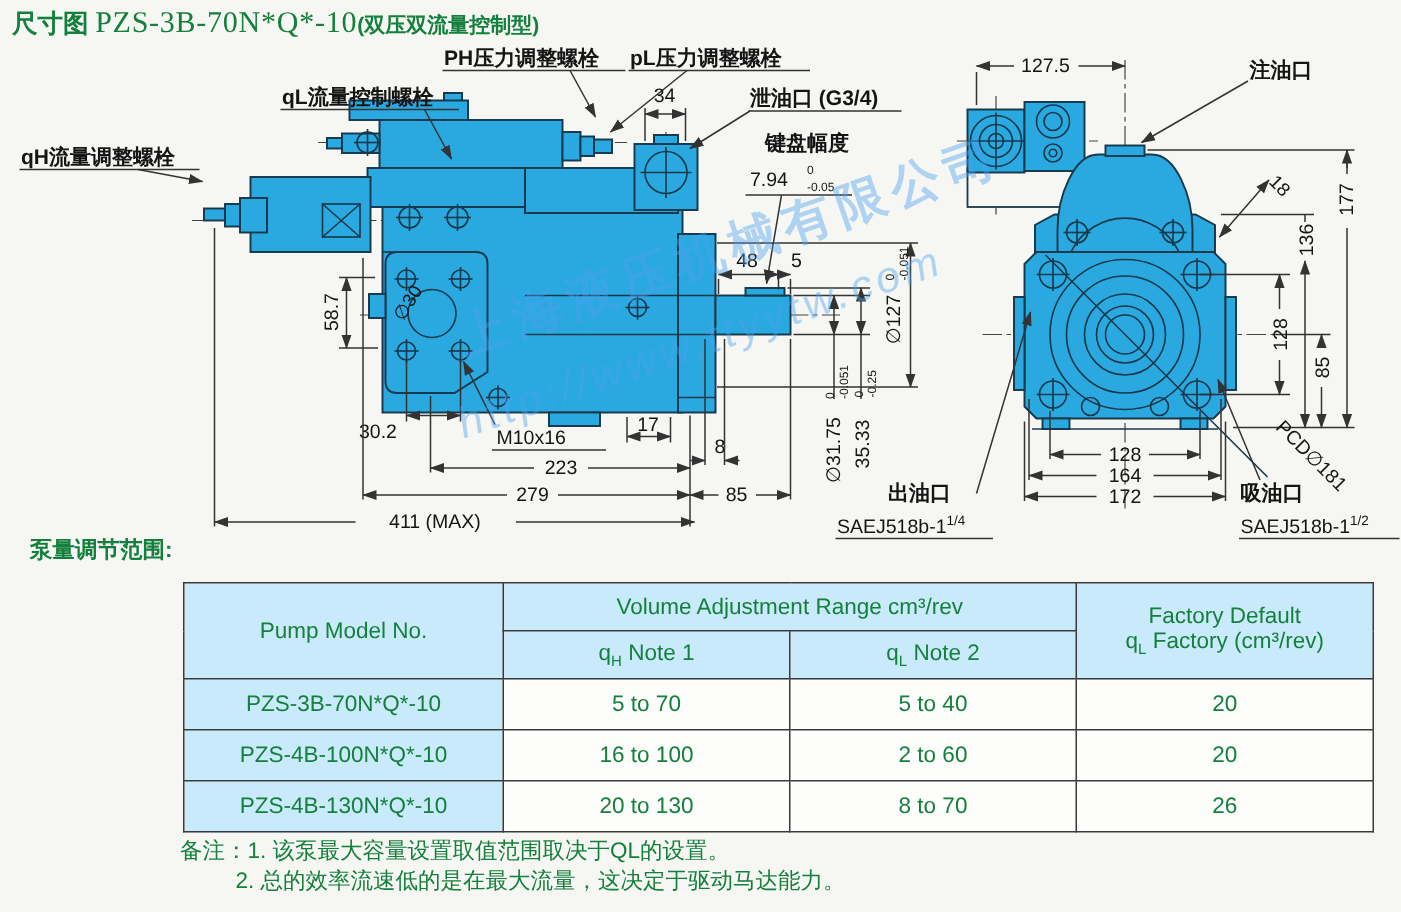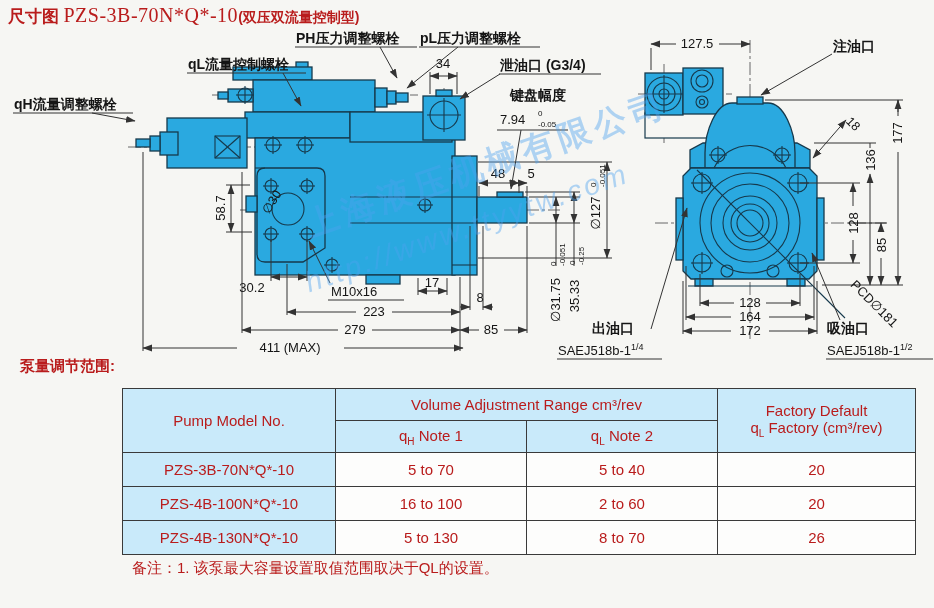--- a/index.html
+++ b/index.html
@@ -1,17 +1,17 @@
 <!DOCTYPE html>
 <html><head>
 <meta charset="utf-8">
 <style>
   html,body{margin:0;padding:0;}
   .stage{position:relative;width:934px;height:608px;background:#f6f6f3;overflow:hidden;
-         font-family:"Liberation Sans",sans-serif;color:#b91c1c;}
+         font-family:"Liberation Sans",sans-serif;color:#15803d;}
   .titlebar{position:absolute;left:8px;top:4px;white-space:nowrap;z-index:5;}
   .t-cn{font-size:17px;font-weight:bold;}
   .t-model{font-family:"Liberation Serif",serif;font-size:20px;letter-spacing:0.5px;}
   .t-sub{font-size:14px;font-weight:bold;}
   svg{position:absolute;left:0;top:0;}
   svg text{fill:#151515;}
   .p{fill:#2aa9e0;stroke:#16394c;stroke-width:1.3;}
   .pw{fill:#f6f6f3;stroke:#16394c;stroke-width:1.2;}
   .det{fill:none;stroke:#16394c;stroke-width:1.1;}
   .dim{stroke:#333;stroke-width:1;fill:none;}
@@ -21,21 +21,21 @@
   .ctxt{font-size:14px;font-weight:600;}
   .tol{font-size:8px;}
   .wm{fill:#4da3f0;opacity:0.42;font-size:33px;font-weight:bold;}
   .wm2{fill:#4da3f0;opacity:0.42;font-size:29px;font-style:italic;}
   .seclabel{position:absolute;left:20px;top:357px;font-size:15px;font-weight:bold;z-index:5;}
   .spec{position:absolute;left:122px;top:388px;z-index:5;border-collapse:collapse;table-layout:fixed;
         font-size:15px;text-align:center;background:#fdfdfc;}
   .spec th,.spec td{border:1.6px solid #3a3a3a;padding:0;font-weight:normal;}
   .spec .hd{background:#c9eafa;}
   .spec sub{font-size:10px;}
-  .notes{position:absolute;left:132px;top:558px;font-size:15px;line-height:20px;z-index:5;}
+  .notes{position:absolute;left:120px;top:558px;font-size:15px;line-height:20px;z-index:5;}
   .notes .n2{padding-left:37px;}
 </style>
 </head>
 <body>
 
 <div class="stage">
 
   <div class="titlebar">
     <span class="t-cn">尺寸图</span>
     <span class="t-model">PZS-3B-70N*Q*-10</span><span class="t-sub">(双压双流量控制型)</span>
@@ -392,24 +392,25 @@
       <td>20</td>
     </tr>
     <tr style="height:34px">
       <td class="hd">PZS-4B-100N*Q*-10</td>
       <td>16 to 100</td>
       <td>2 to 60</td>
       <td>20</td>
     </tr>
     <tr style="height:34px">
       <td class="hd">PZS-4B-130N*Q*-10</td>
-      <td>5 to 130</td>
+      <td>20 to 130</td>
       <td>8 to 70</td>
       <td>26</td>
     </tr>
   </tbody>
     </table>
 
   <div class="notes">
     <div><span>备注：</span><span>1. 该泵最大容量设置取值范围取决于QL的设置。</span></div>
+    <div class="n2"><span>2. 总的效率流速低的是在最大流量，这决定于驱动马达能力。</span></div>
   </div>
 
 </div>
 
 </body></html>

